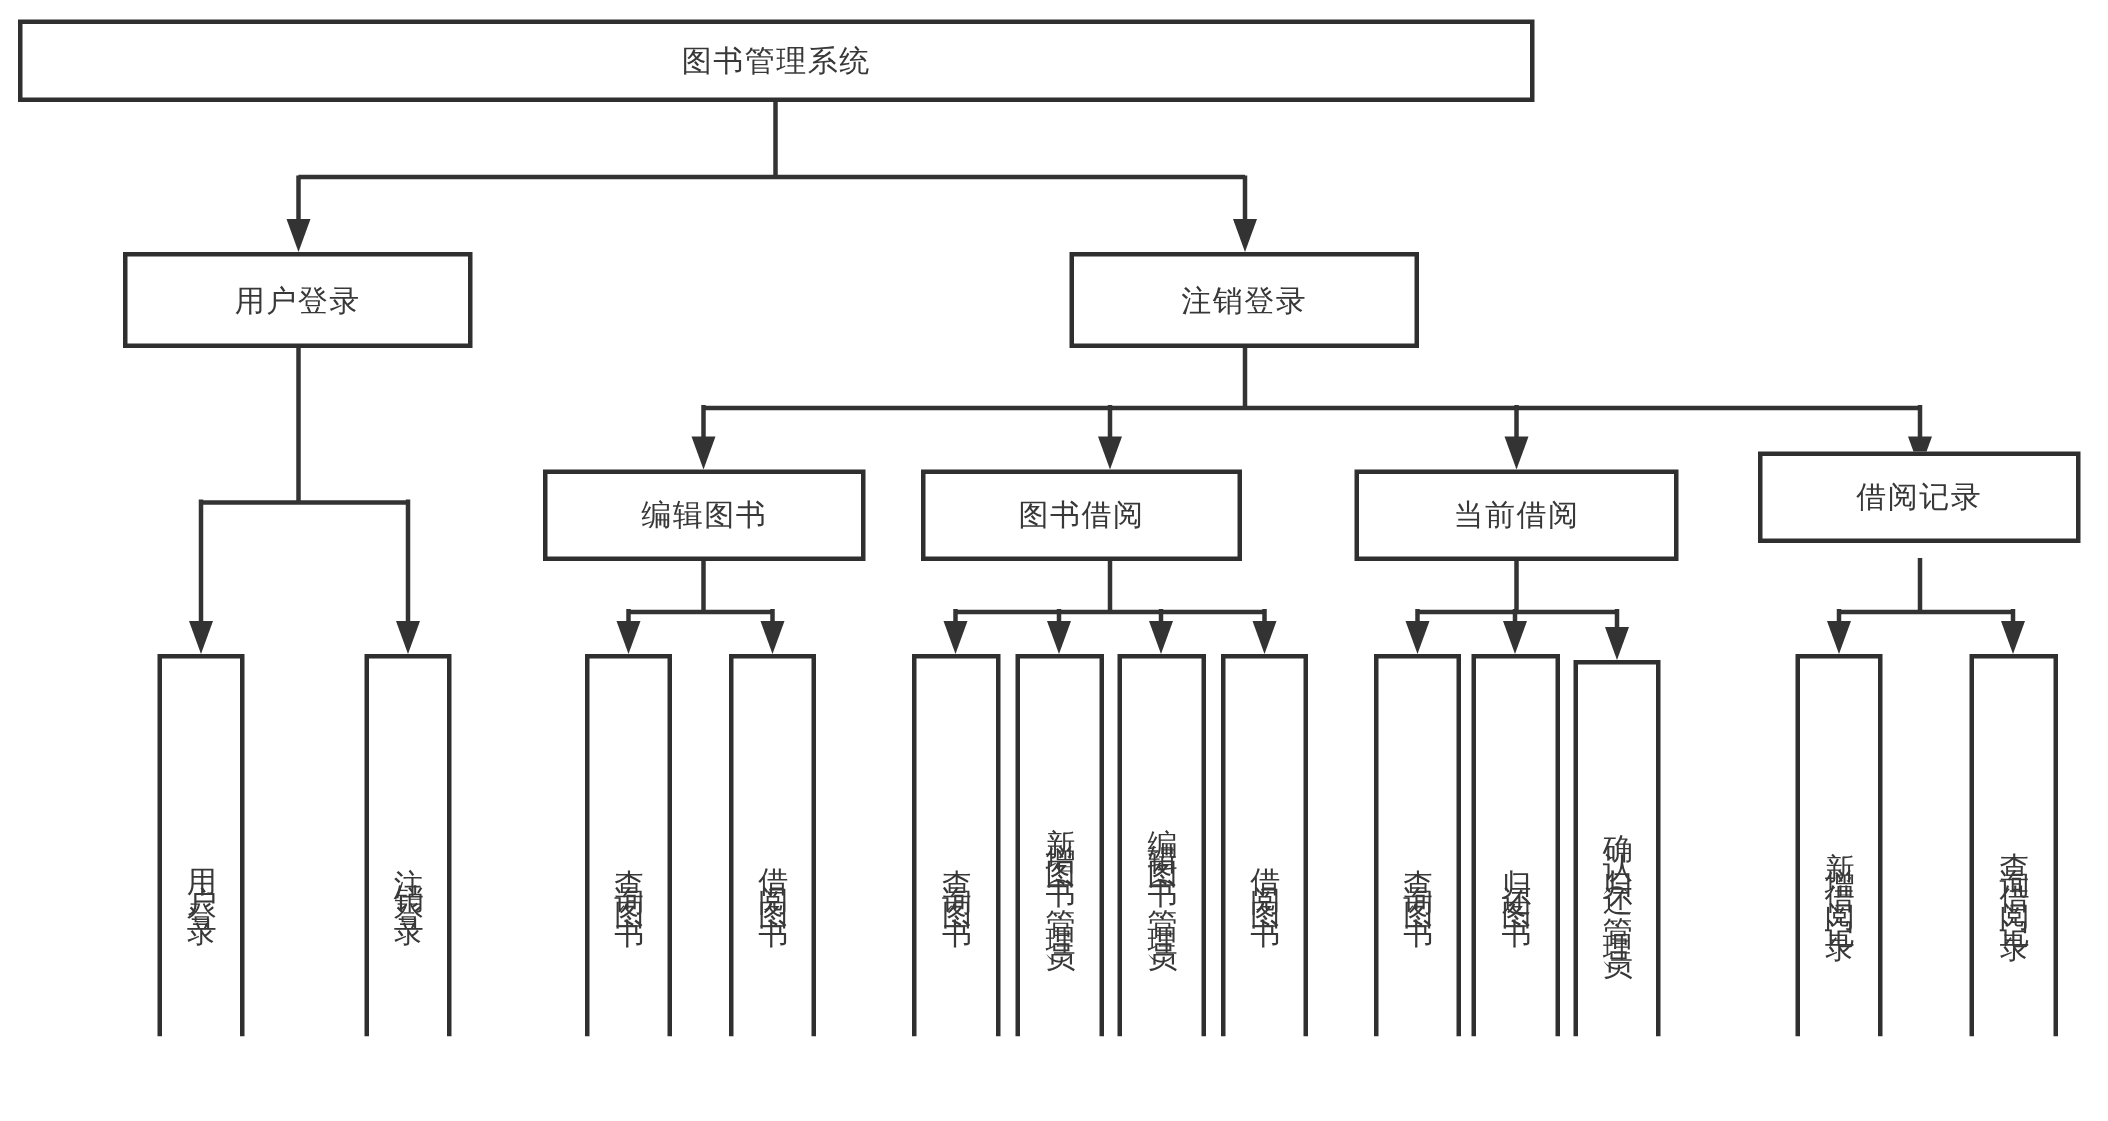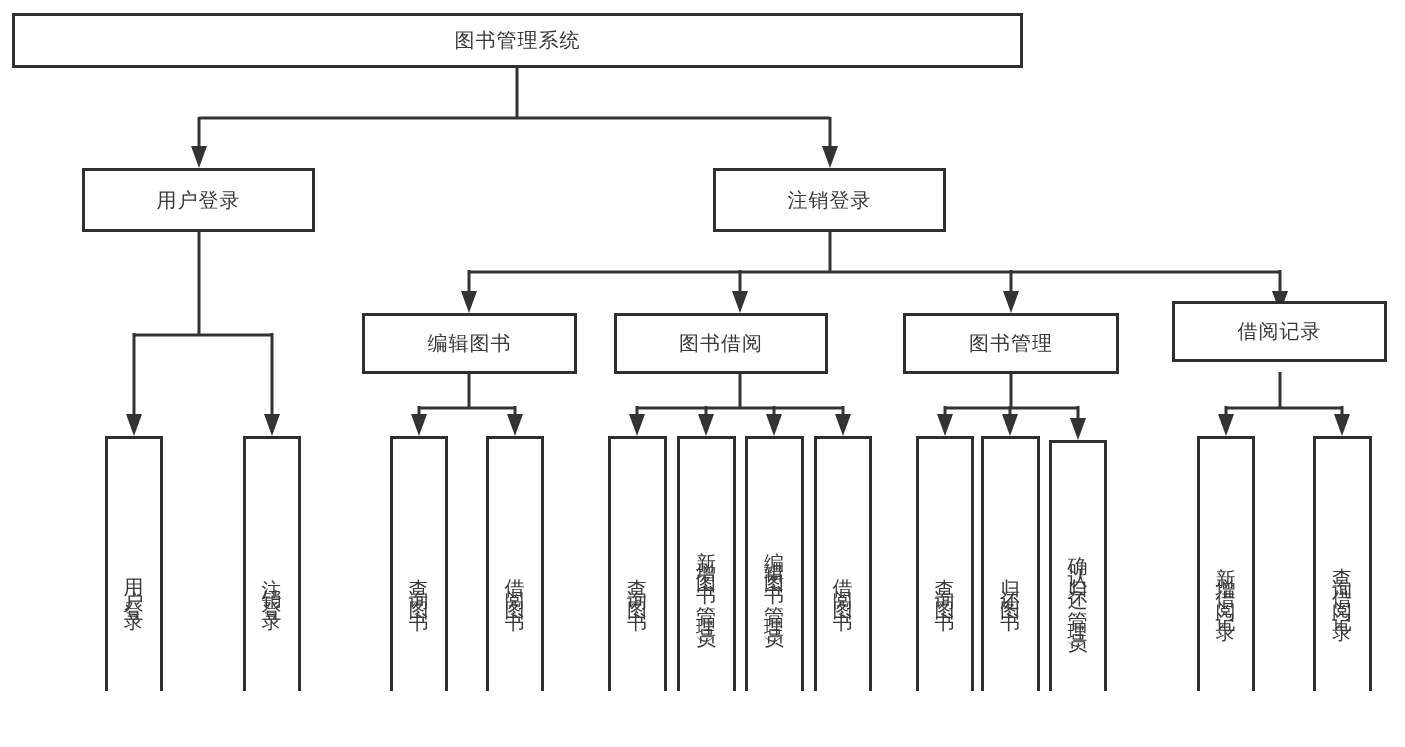--- a/index.html
+++ b/index.html
@@ -105,21 +105,21 @@
     <span class="hlabel">注销登录</span>
   </div>
 
   <div class="box" style="left:362px;top:313px;width:215px;height:61px">
     <span class="hlabel">编辑图书</span>
   </div>
   <div class="box" style="left:614px;top:313px;width:214px;height:61px">
     <span class="hlabel">图书借阅</span>
   </div>
   <div class="box" style="left:903px;top:313px;width:216px;height:61px">
-    <span class="hlabel">图书管理</span>
+    <span class="hlabel">当前借阅</span>
   </div>
   <div class="box" style="left:1172px;top:301px;width:215px;height:61px">
     <span class="hlabel">借阅记录</span>
   </div>
 
   <div class="box" style="left:105px;top:436px;width:58px;height:298px">
     <span class="vtext">用户登录</span>
   </div>
   <div class="box" style="left:243px;top:436px;width:58px;height:298px">
     <span class="vtext">注销登录</span>

